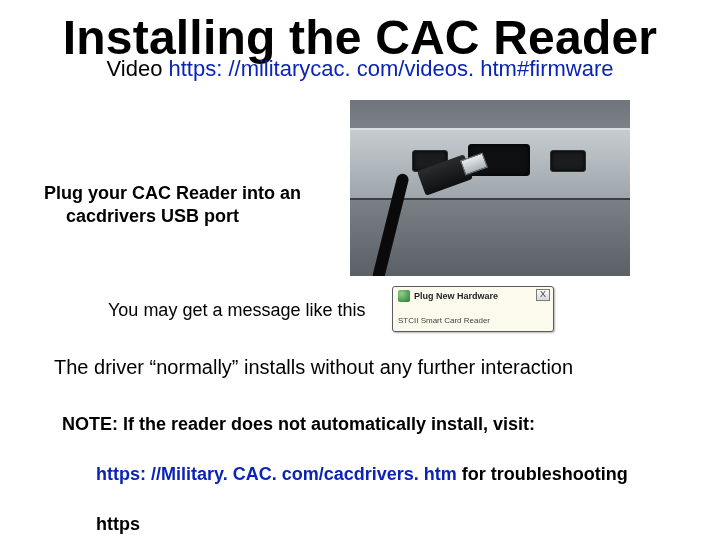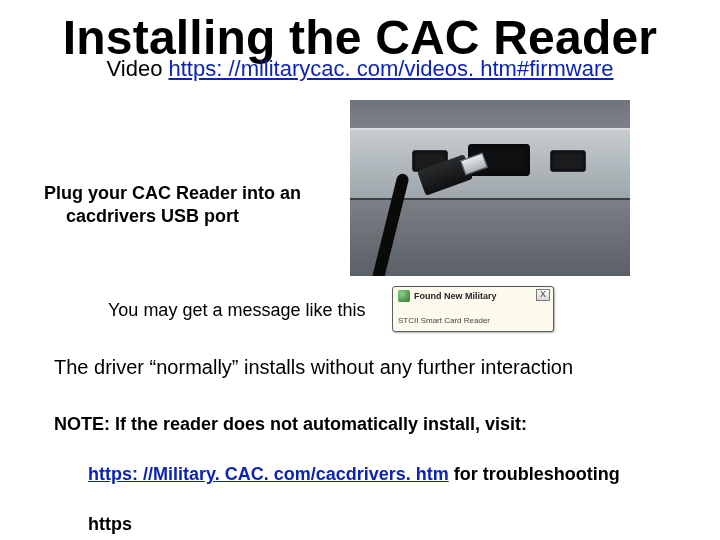--- a/index.html
+++ b/index.html
@@ -31,21 +31,20 @@
   .video-line {
     position: absolute;
     top: 56px;
     left: 0;
     width: 720px;
     text-align: center;
     font-size: 22px;
   }
   .link {
     color: #0b24b5;
-    text-decoration: underline;
     cursor: pointer;
     text-align: center;
   }
   .plug-text {
     position: absolute;
     top: 182px;
     left: 44px;
     width: 270px;
     font-size: 18px;
     font-weight: 700;
@@ -193,21 +192,21 @@
     position: absolute;
     top: 356px;
     left: 54px;
     width: 612px;
     font-size: 20px;
   }
 
   .note-text {
     position: absolute;
     top: 412px;
-    left: 54px;
+    left: 62px;
     width: 600px;
     font-size: 18px;
     font-weight: 700;
     line-height: 1.4;
   }
   .note-text .indent { padding-left: 34px; display: block; margin-top: 25px; }
 </style>
 </head>
 <body>
 
@@ -233,21 +232,21 @@
     <div class="plug-head"></div>
     <div class="plug-metal"></div>
   </div>
 
   <div class="msg-text">You may get a message like this</div>
 
   <div class="bubble">
     <div class="bubble-inner">
       <div class="bubble-title-row">
         <span class="ic"></span>
-        <span>Found New Military</span>
+        <span>Plug New Hardware</span>
       </div>
       <div class="bubble-sub">STCII Smart Card Reader</div>
       <div class="bubble-close">X</div>
     </div>
   </div>
 
   <div class="driver-text">The driver “normally” installs without any further interaction</div>
 
   <div class="note-text">
     <span>NOTE:  If the reader does not automatically install, visit:</span>

